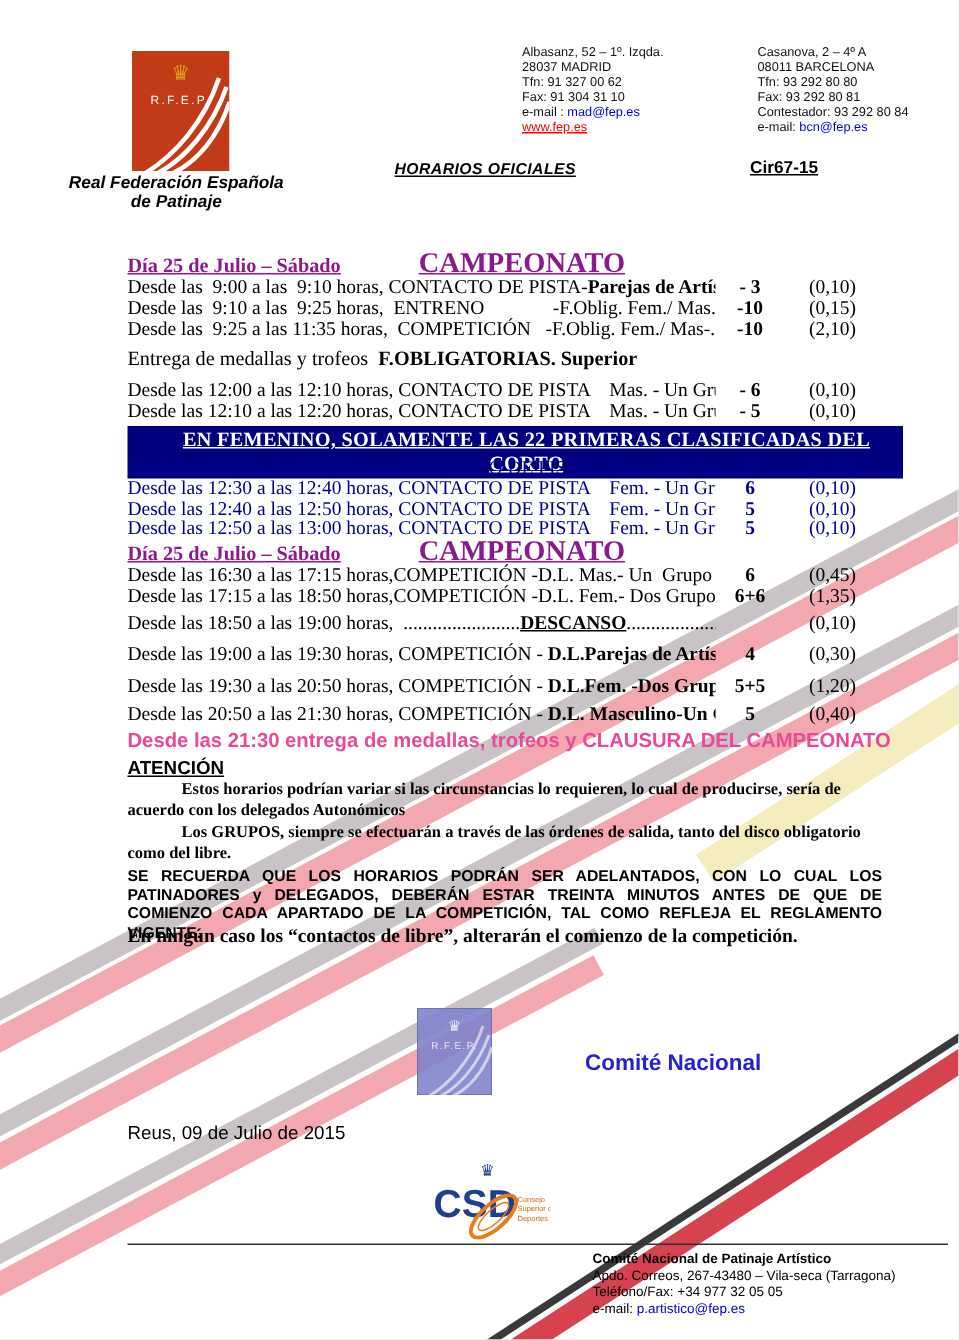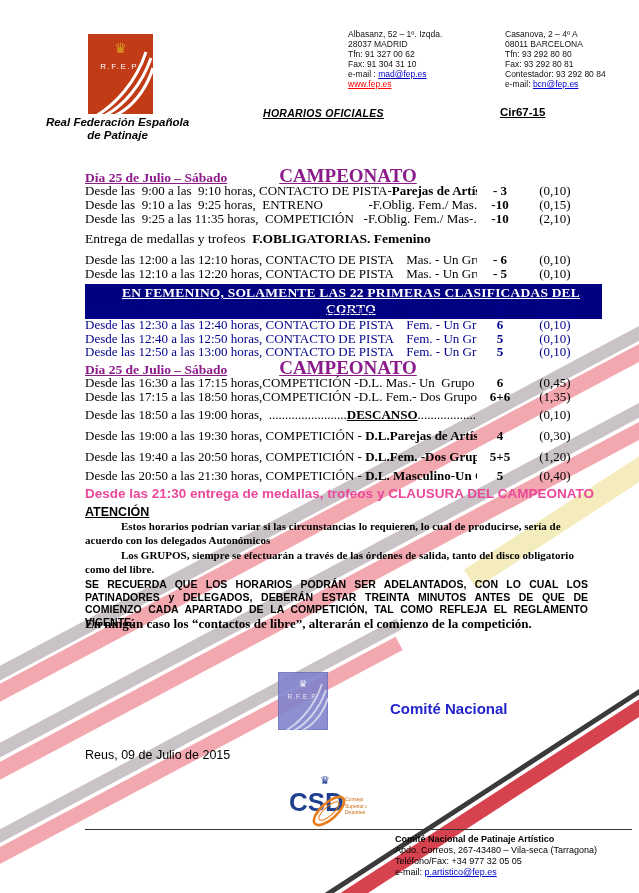--- a/index.html
+++ b/index.html
@@ -17,21 +17,21 @@
   .b-red{left:295px;top:924px;width:540px;height:15px;background:#d6434f;transform:rotate(-33deg);}
   .b-gray3{left:-60px;top:862px;width:520px;height:12px;background:#c9c2c6;transform:rotate(-28deg);}
   .b-pink3{left:-60px;top:880px;width:520px;height:15px;background:#f3a8af;transform:rotate(-28deg);}
 
   
   .org-name{left:20px;top:116px;width:195px;text-align:center;
             font:italic bold 11.5px "Liberation Sans",sans-serif;line-height:13px;}
   .addr{font-size:8.5px;line-height:10px;color:#111;}
   .addr-madrid{left:348px;top:29px;width:130px;}
   .addr-bcn{left:505px;top:29px;width:135px;}
-  .link-blue{color:#0000cc;text-decoration:underline;}
+  .link-blue{color:#0000cc;}
   .link-red{color:#ff0000;text-decoration:underline;}
   .doc-title{left:263px;top:107px;font:italic bold 10.5px "Liberation Sans",sans-serif;
              text-decoration:underline;letter-spacing:.3px;}
   .circ-ref{left:500px;top:106px;font:bold 11.5px "Liberation Sans",sans-serif;text-decoration:underline;}
 
   
   #schedule{position:absolute;left:0;top:0;width:507px;height:893px;z-index:2;pointer-events:none;}
   .sitem{position:absolute;left:85px;width:502px;display:flex;}
   .sitem.header{align-items:baseline;}
   .s-date{font:bold 13.5px "Liberation Serif",serif;color:#8b1a8b;text-decoration:underline;}
@@ -142,21 +142,21 @@
         <span class="s-desc"><span>Desde las  9:10 a las  9:25 horas,  ENTRENO              -F.Oblig. Fem./ Mas.</span></span>
         <span class="s-val">-10</span>
         <span class="s-dur">(0,15)</span>
       </div>
       <div class="sitem row" style="top: 211px;">
         <span class="s-desc"><span>Desde las  9:25 a las 11:35 horas,  COMPETICIÓN   -F.Oblig. Fem./ Mas-.</span></span>
         <span class="s-val">-10</span>
         <span class="s-dur">(2,10)</span>
       </div>
       <div class="sitem note" style="top: 231px;">
-        <span class="s-desc"><span>Entrega de medallas y trofeos  </span><span class="seg-b">F.OBLIGATORIAS. Femenino</span></span>
+        <span class="s-desc"><span>Entrega de medallas y trofeos  </span><span class="seg-b">F.OBLIGATORIAS. Superior</span></span>
       </div>
       <div class="sitem row" style="top: 252px;">
         <span class="s-desc"><span>Desde las 12:00 a las 12:10 horas, CONTACTO DE PISTA    Mas. - Un Grupo de</span></span>
         <span class="s-val">- 6</span>
         <span class="s-dur">(0,10)</span>
       </div>
       <div class="sitem row" style="top: 266px;">
         <span class="s-desc"><span>Desde las 12:10 a las 12:20 horas, CONTACTO DE PISTA    Mas. - Un Grupo de</span></span>
         <span class="s-val">- 5</span>
         <span class="s-dur">(0,10)</span>
@@ -200,21 +200,21 @@
         <span class="s-desc"><span>Desde las 18:50 a las 19:00 horas,  ........................</span><span class="seg-bu">DESCANSO</span><span>.........................</span></span>
         <span class="s-val"></span>
         <span class="s-dur">(0,10)</span>
       </div>
       <div class="sitem row" style="top: 428px;">
         <span class="s-desc"><span>Desde las 19:00 a las 19:30 horas, COMPETICIÓN - </span><span class="seg-b">D.L.Parejas de Artístico</span></span>
         <span class="s-val">4</span>
         <span class="s-dur">(0,30)</span>
       </div>
       <div class="sitem row" style="top: 449px;">
-        <span class="s-desc"><span>Desde las 19:40 a las 20:50 horas, COMPETICIÓN - </span><span class="seg-b">D.L.Fem. -Dos Grupos</span></span>
+        <span class="s-desc"><span>Desde las 19:30 a las 20:50 horas, COMPETICIÓN - </span><span class="seg-b">D.L.Fem. -Dos Grupos</span></span>
         <span class="s-val">5+5</span>
         <span class="s-dur">(1,20)</span>
       </div>
       <div class="sitem row" style="top: 468px;">
         <span class="s-desc"><span>Desde las 20:50 a las 21:30 horas, COMPETICIÓN - </span><span class="seg-b">D.L. Masculino-Un Grupo</span></span>
         <span class="s-val">5</span>
         <span class="s-dur">(0,40)</span>
       </div>
       <div class="sitem closing" style="top: 486px;">Desde las 21:30 entrega de medallas, trofeos y CLAUSURA DEL CAMPEONATO</div>
     </div>

